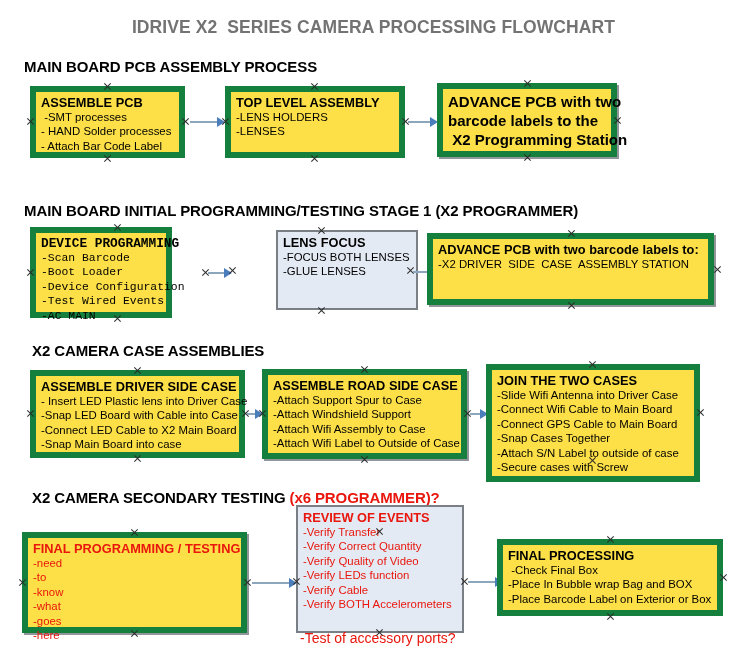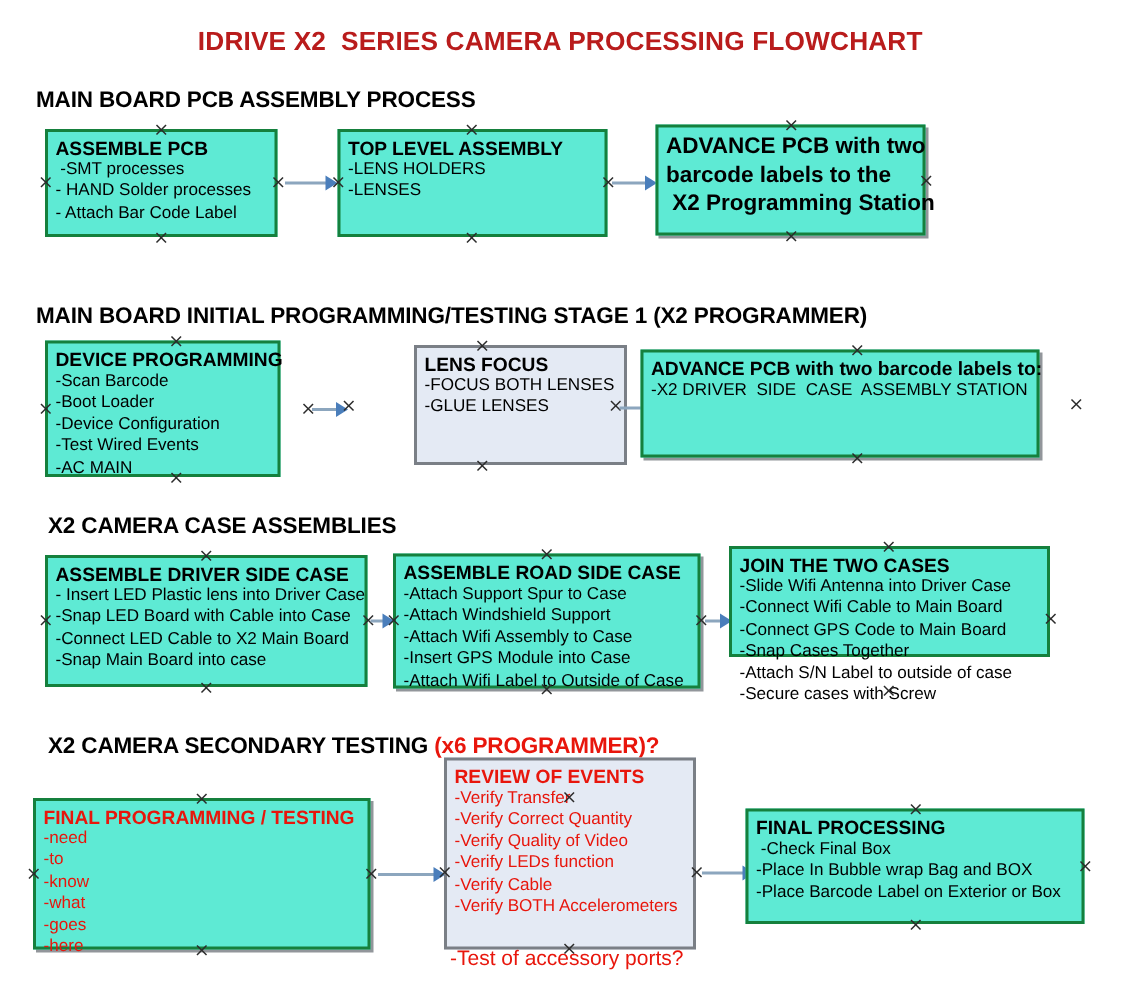--- a/index.html
+++ b/index.html
@@ -23,38 +23,38 @@
   .doc-title {
     position: absolute;
     left: 0;
     top: 17px;
     width: 747px;
     text-align: center;
     font-size: 17.5px;
     font-weight: bold;
     letter-spacing: 0.1px;
     white-space: pre;
-    color: #b91c1c;
+    color: #737373;
   }
   .section-header {
     position: absolute;
     font-size: 15px;
     font-weight: bold;
     color: #000;
     white-space: pre;
     letter-spacing: -0.1px;
   }
   .section-header .accent {
     color: #e8160c;
   }
   .node {
     position: absolute;
     box-sizing: border-box;
-    background: #5eead4;
-    border: 2px solid #15803d;
+    background: #fde047;
+    border: 6px solid #15803d;
     padding: 3px 4px 3px 5px;
     overflow: visible;
   }
   .node.selected {
     border: 2px solid #7a7f86;
     background: #e4eaf4;
   }
   .node.shadowed {
     box-shadow: 2px 2px 0px rgba(110,115,122,0.75);
   }
@@ -173,21 +173,21 @@
     <div class="title">ADVANCE PCB with two
 barcode labels to the
  X2 Programming Station</div>
   </div>
   <div class="handle" style="left:523px; top:79px;"></div>
   <div class="handle" style="left:523px; top:153px;"></div>
   <div class="handle" style="left:613px; top:116px;"></div>
 
   <div class="section-header" style="left:24px; top:202px;">MAIN BOARD INITIAL PROGRAMMING/TESTING STAGE 1 (X2 PROGRAMMER)</div>
 
-  <div class="node" style="left:30px; top:227px; width:157px; height:91px;">
+  <div class="node" style="left:30px; top:227px; width:142px; height:91px;font-family:Liberation Mono, monospace;">
     <div class="title">DEVICE PROGRAMMING</div>
     <div class="line">-Scan Barcode</div>
     <div class="line">-Boot Loader</div>
     <div class="line">-Device Configuration</div>
     <div class="line">-Test Wired Events</div>
     <div class="line">-AC MAIN</div>
   </div>
   <div class="handle" style="left:113px; top:223px;"></div>
   <div class="handle" style="left:113px; top:314px;"></div>
   <div class="handle" style="left:26px; top:268px;"></div>
@@ -206,21 +206,21 @@
   <div class="handle" style="left:317px; top:226px;"></div>
   <div class="handle" style="left:317px; top:306px;"></div>
   <div class="handle" style="left:228px; top:266px;"></div>
   <div class="handle" style="left:406px; top:266px;"></div>
 
   <div class="arrow" style="left:413px; top:267px; width:27px;">
     <div class="shaft"></div>
     <div class="head"></div>
   </div>
 
-  <div class="node shadowed" style="left:427px; top:233px; width:266px; height:72px;">
+  <div class="node shadowed" style="left:427px; top:233px; width:287px; height:72px;">
     <div class="title">ADVANCE PCB with two barcode labels to:</div>
     <div class="line">-X2 DRIVER  SIDE  CASE  ASSEMBLY STATION</div>
   </div>
   <div class="handle" style="left:567px; top:229px;"></div>
   <div class="handle" style="left:567px; top:301px;"></div>
   <div class="handle" style="left:713px; top:265px;"></div>
 
   <div class="section-header" style="left:32px; top:342px;">X2 CAMERA CASE ASSEMBLIES</div>
 
   <div class="node" style="left:30px; top:370px; width:215px; height:88px;">
@@ -238,38 +238,37 @@
   <div class="arrow" style="left:247px; top:409px; width:16px;">
     <div class="shaft"></div>
     <div class="head"></div>
   </div>
 
   <div class="node shadowed" style="left:262px; top:369px; width:205px; height:90px;">
     <div class="title">ASSEMBLE ROAD SIDE CASE</div>
     <div class="line">-Attach Support Spur to Case</div>
     <div class="line">-Attach Windshield Support</div>
     <div class="line">-Attach Wifi Assembly to Case</div>
-    <div class="line">-Insert GPS Module into Case</div>
     <div class="line">-Attach Wifi Label to Outside of Case</div>
   </div>
   <div class="handle" style="left:360px; top:365px;"></div>
   <div class="handle" style="left:360px; top:455px;"></div>
   <div class="handle" style="left:258px; top:409px;"></div>
   <div class="handle" style="left:463px; top:409px;"></div>
 
   <div class="arrow" style="left:470px; top:409px; width:18px;">
     <div class="shaft"></div>
     <div class="head"></div>
   </div>
 
-  <div class="node" style="left:486px; top:364px; width:214px; height:74px;">
+  <div class="node" style="left:486px; top:364px; width:214px; height:118px;">
     <div class="title">JOIN THE TWO CASES</div>
     <div class="line">-Slide Wifi Antenna into Driver Case</div>
     <div class="line">-Connect Wifi Cable to Main Board</div>
-    <div class="line">-Connect GPS Code to Main Board</div>
+    <div class="line">-Connect GPS Cable to Main Board</div>
     <div class="line">-Snap Cases Together</div>
     <div class="line">-Attach S/N Label to outside of case</div>
     <div class="line">-Secure cases with Screw</div>
   </div>
   <div class="handle" style="left:588px; top:360px;"></div>
   <div class="handle" style="left:588px; top:456px;"></div>
   <div class="handle" style="left:696px; top:408px;"></div>
 
   <div class="section-header" style="left:32px; top:489px;"><span>X2 CAMERA SECONDARY TESTING </span><span class="accent">(x6 PROGRAMMER)?</span></div>
 

